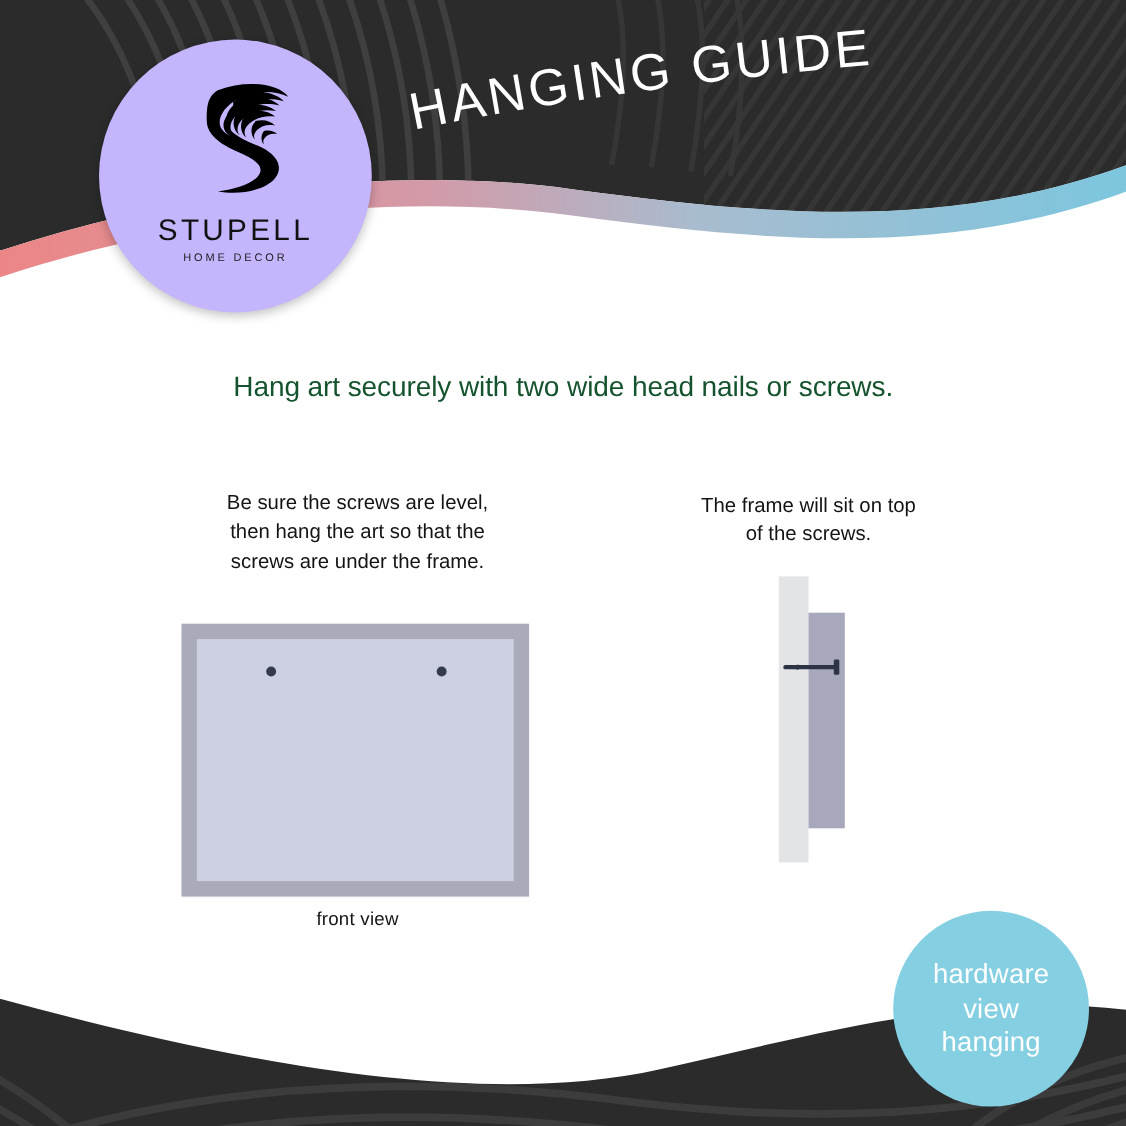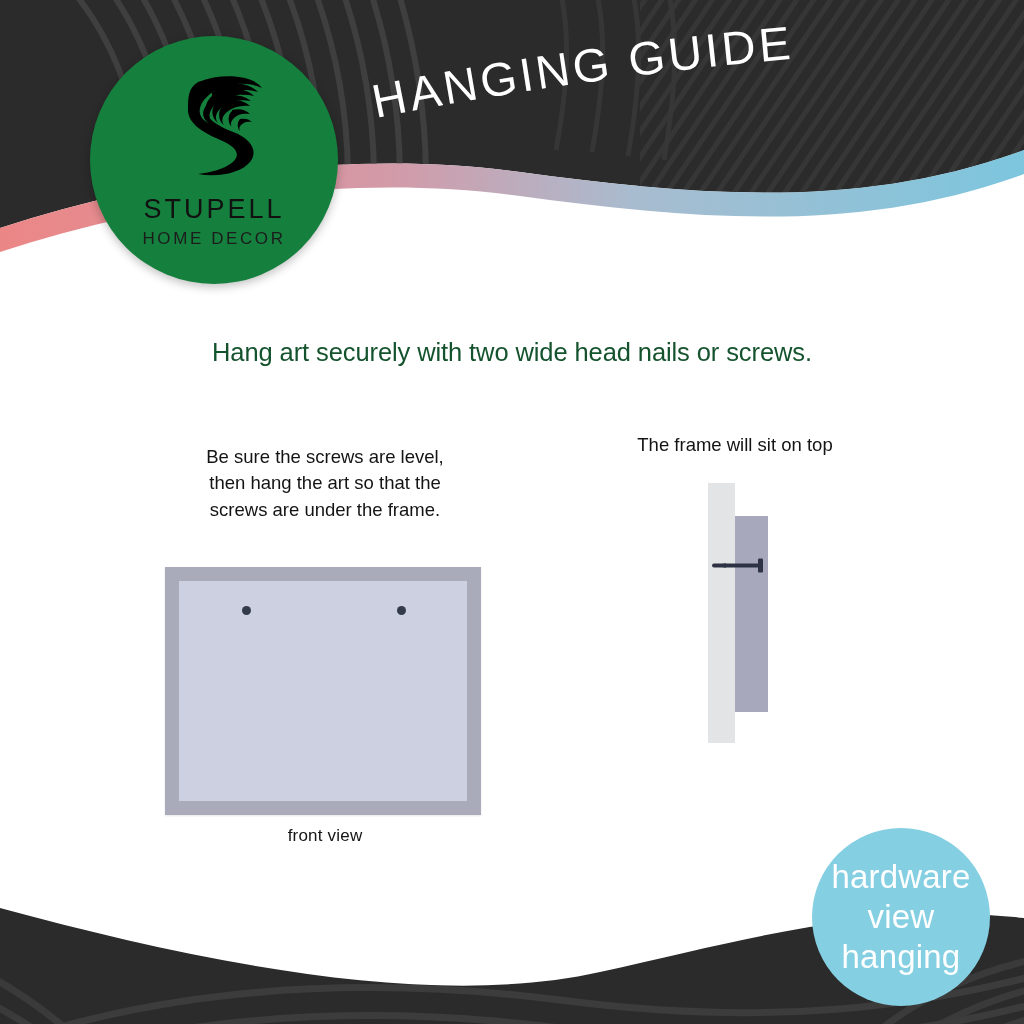--- a/index.html
+++ b/index.html
@@ -8,32 +8,32 @@
        -webkit-font-smoothing:antialiased;}
 
   #stage{position:relative;width:1024px;height:1024px;background:#ffffff;overflow:hidden;}
 
   
   .bg-svg{position:absolute;left:0;top:0;width:1024px;height:1024px;display:block;}
 
   
   #logo-badge{
     position:absolute;left:90px;top:36px;width:248px;height:248px;
-    border-radius:50%;background:#15803d;
+    border-radius:50%;background:#c4b5fd;
     box-shadow:0 3px 10px rgba(0,0,0,.25);
     display:flex;flex-direction:column;align-items:center;justify-content:flex-start;
     z-index:30;
   }
   #logo-mark{width:120px;height:120px;margin-top:30px;}
   .logo-word{
     color:#111;letter-spacing:2.4px;font-weight:400;line-height:1;
     font-family:"Liberation Sans","DejaVu Sans",sans-serif;
   }
   #logo-name{font-size:27px;margin-top:10px;letter-spacing:3px;}
-  #logo-sub{font-size:17px;margin-top:7px;letter-spacing:2.6px;color:#1c1c1c;}
+  #logo-sub{font-size:10px;margin-top:7px;letter-spacing:2.6px;color:#1c1c1c;}
 
   
   #header-title{
     position:absolute;left:372px;top:44px;width:520px;height:90px;z-index:25;
   }
   #header-title svg{width:100%;height:100%;overflow:visible;}
   #header-title text{
     fill:#ffffff;font-size:47px;letter-spacing:3.2px;font-weight:400;
     font-family:"Liberation Sans","DejaVu Sans",sans-serif;
   }
@@ -47,21 +47,21 @@
 
   
   #lead-instruction{
     position:absolute;left:0;top:338px;width:1024px;text-align:center;z-index:20;
     font-size:25.5px;color:#14532d;letter-spacing:-.1px;
   }
 
   
   .panel{position:absolute;z-index:20;}
   #panel-front{left:120px;top:444px;width:410px;}
-  #panel-side{left:560px;top:432px;width:350px;}
+  #panel-side{left:560px;top:446px;width:350px;}
 
   .panel-caption{
     text-align:center;font-size:18.5px;line-height:1.43;color:#141414;
   }
   .panel-caption div{white-space:nowrap;}
 
   .panel-figure{position:relative;margin-top:20px;height:265px;}
   .view-label{
     text-align:center;font-size:17px;color:#141414;margin-top:18px;letter-spacing:.2px;
   }
@@ -91,21 +91,21 @@
   }
   #side-nail{position:absolute;left:152px;top:78px;width:62px;height:18px;}
 
   
   #promo-badge{
     position:absolute;left:812px;top:828px;width:178px;height:178px;border-radius:50%;
     background:#85cfe3;z-index:40;
     display:flex;flex-direction:column;align-items:center;justify-content:center;
   }
   #promo-badge div{
-    color:#ffffff;font-size:33px;line-height:1.22;text-align:center;letter-spacing:.2px;
+    color:#ffffff;font-size:25px;line-height:1.22;text-align:center;letter-spacing:.2px;
     font-weight:400;
   }
 </style>
 </head>
 <body>
 
 <div id="stage">
 
   <svg class="bg-svg" viewBox="0 0 1024 1024" aria-hidden="true">
     <defs>
@@ -242,20 +242,21 @@
         <span class="screw-dot" id="screw-right"></span>
       </div>
     </div>
 
     <div class="view-label">front view</div>
   </div>
 
   <div class="panel" id="panel-side">
     <div class="panel-caption">
       <div>The frame will sit on top</div>
+      <div>of the screws.</div>
     </div>
 
     <div class="panel-figure">
       <div id="side-wall"></div>
       <div id="side-frame"></div>
       <svg id="side-nail" viewBox="0 0 62 18" aria-hidden="true">
         <path d="M2,9.5 L48,9.5" stroke="#2d3344" stroke-width="4" stroke-linecap="round"></path>
         <path d="M2,9.5 L14,7.2 L14,11.8 Z" fill="#2d3344"></path>
         <rect x="46" y="2.5" width="5" height="14" rx="1.2" fill="#2d3344"></rect>
       </svg>

